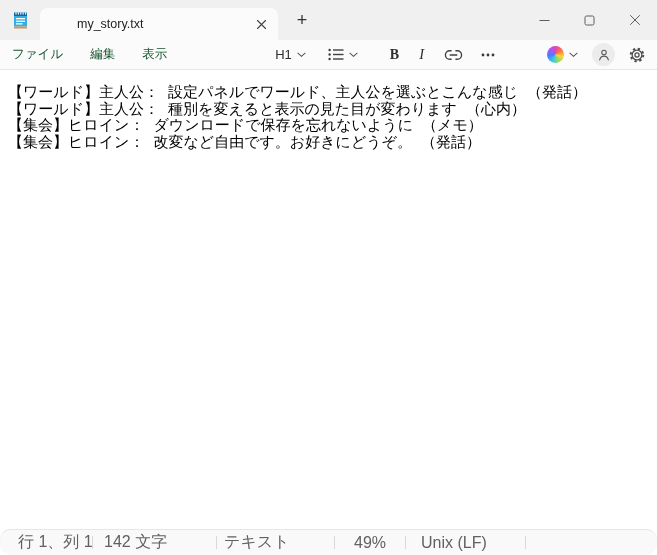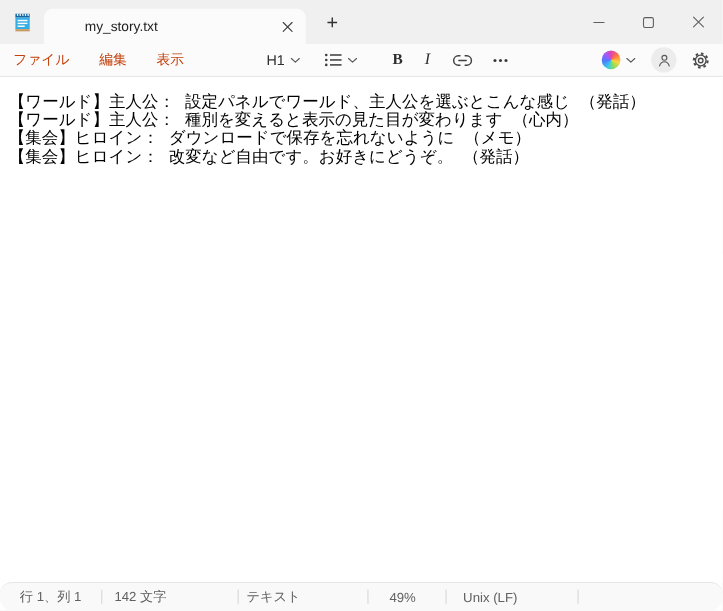--- a/index.html
+++ b/index.html
@@ -19,43 +19,43 @@
   .icon-btn{display:flex;align-items:center;justify-content:center;border:none;background:transparent;padding:0;cursor:default;}
   .tab-close{width:22px;height:22px;border-radius:4px;}
   .newtab{width:30px;height:30px;margin:0 0 5px 9px;font-size:18px;font-weight:300;color:#333;border-radius:4px;}
   .tab-spacer{flex:1;}
   .winctl{width:45px;height:40px;}
   .winctl svg{display:block;}
 
   
   .menubar{height:30px;background:#fbfbfb;display:flex;align-items:center;
            border-bottom:1px solid #e7e7e7;box-sizing:border-box;padding:0 6px 0 2px;flex-shrink:0;}
-  .menu-item{padding:4px 10px;margin-right:7px;font-size:12.5px;color:#c2410c;border:none;background:transparent;border-radius:4px;}
+  .menu-item{padding:4px 10px;margin-right:7px;font-size:12.5px;color:#14532d;border:none;background:transparent;border-radius:4px;}
   .tb-btn{height:24px;padding:0 6px;display:flex;align-items:center;gap:5px;border:none;background:transparent;
           border-radius:4px;color:#2e2e2e;font-size:12.5px;}
-  .tb-h1{margin-left:52px;font-size:13px;}
+  .tb-h1{margin-left:85px;font-size:13px;}
   .tb-list{margin-left:10px;}
   .tb-bold{margin-left:20px;font-weight:700;font-size:14px;font-family:"Liberation Serif","DejaVu Serif",serif;}
   .tb-italic{margin-left:8px;font-style:italic;font-size:14.5px;font-family:"Liberation Serif","DejaVu Serif",serif;}
   .tb-link{margin-left:8px;}
   .tb-more{margin-left:6px;font-size:13px;letter-spacing:1px;color:#3a3a3a;}
   .tb-right{margin-left:auto;display:flex;align-items:center;gap:8px;}
   .copilot-dot{width:17px;height:17px;border-radius:50%;
       background:conic-gradient(from 210deg,#35c3f3,#4e7bf6,#9b5bff,#e545a8,#ff7a3d,#ffd23e,#8adf5e,#35c3f3);}
   .account-circle{width:23px;height:23px;border-radius:50%;background:#ececec;display:flex;align-items:center;justify-content:center;}
 
   
   .editor{flex:1;background:#ffffff;padding:14px 4px 0 8px;box-sizing:border-box;overflow:hidden;cursor:text;}
   .editor-line{font-family:"DejaVu Sans Mono","Liberation Mono",monospace;
                font-size:15px;line-height:16.5px;color:#000000;white-space:pre;}
 
   
   .statusbar{height:26px;background:#f9f9f9;border-top:1px solid #e6e6e6;
              display:flex;align-items:center;box-sizing:border-box;flex-shrink:0;
-             font-size:12px;color:#616161;border-radius:11px;}
+             font-size:16px;color:#616161;border-radius:11px;}
   .st{display:flex;align-items:center;box-sizing:border-box;height:100%;white-space:nowrap;}
   .vsep{width:1px;height:13px;background:#d8d8d8;flex-shrink:0;}
   .st-pos{width:92px;padding-left:18px;}
   .st-count{width:123px;padding-left:11px;}
   .st-type{width:117px;padding-left:7px;}
   .st-zoom{width:70px;padding-left:19px;}
   .st-eol{width:119px;padding-left:15px;}
   .st-enc{flex:1;padding-left:21px;}
 </style>
 </head>

